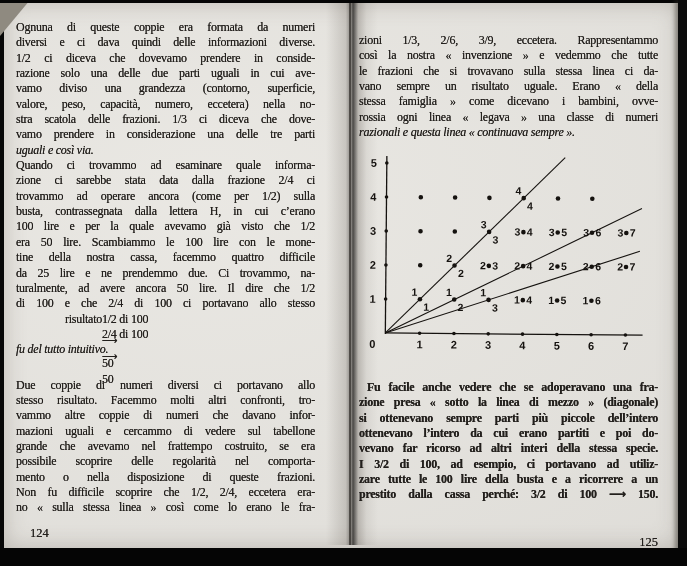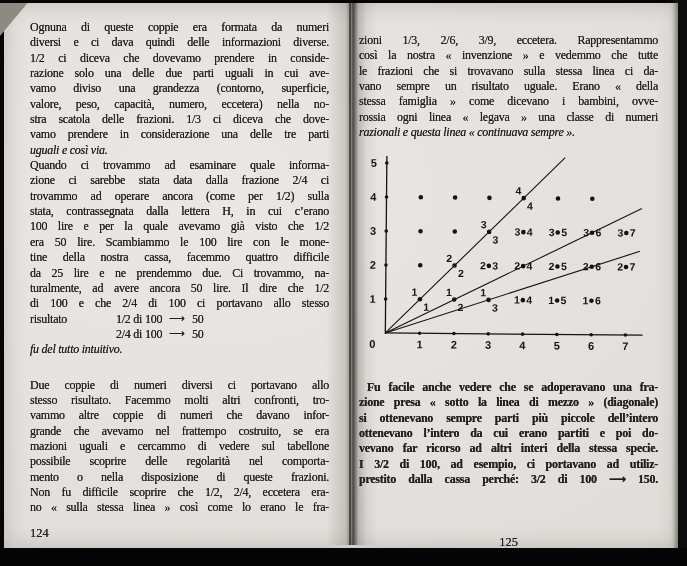--- a/index.html
+++ b/index.html
@@ -14,35 +14,35 @@
           rgba(74,66,58,0.08) 78%, rgba(74,66,58,0) 100%);}
   .gutter-line{position:absolute;left:349px;top:0;width:2px;height:545px;background:rgba(20,16,12,.55);}
   .corner-wedge{position:absolute;left:0;top:0;width:0;height:0;
           border-top:36px solid #8f8a80;border-right:30px solid transparent;}
   .edge-right{position:absolute;right:0;top:0;width:9px;height:566px;background:#0b0b0b;
           box-shadow:-3px 0 4px rgba(60,55,48,.5);}
   .edge-bottom{position:absolute;left:0;top:548px;width:687px;height:18px;background:#050505;}
   .edge-top{position:absolute;left:0;top:0;width:687px;height:3px;background:#050505;}
 
   .col{position:absolute;width:299px;font-size:12px;letter-spacing:-0.25px;}
-  .left-col{left:30px;top:20px;}
+  .left-col{left:16px;top:20px;}
   .right-col-top{left:359px;top:21px;margin-top:12px;}
   .right-col-bottom{left:359px;top:380px;font-weight:bold;}
   .tline{line-height:15.35px;max-height:15.35px;overflow:hidden;
          text-align:justify;text-align-last:justify;
          text-shadow:0 0 .35px rgba(30,27,24,.85);}
   .tline.flush{text-align-last:left;font-style:italic;}
   .tline.indent{text-indent:8px;}
-  .frow{display:flex;line-height:15.35px;max-height:15.35px;text-shadow:0 0 .35px rgba(30,27,24,.85);}
+  .frow{display:flex;line-height:15.35px;max-height:15.35px;text-shadow:0 0 .35px rgba(30,27,24,.85);text-align:right;}
   .flabel{width:86px;flex:none;}
-  .fexpr{display:flex;gap:7px;align-items:baseline;}
+  .fexpr{display:flex;gap:7px;align-items:baseline;flex-direction:column;}
   .farrow{font-family:"DejaVu Sans",sans-serif;font-size:11px;letter-spacing:0;position:relative;top:-0.5px;}
   .pagenum{position:absolute;font-size:12.5px;text-shadow:0 0 .35px rgba(30,27,24,.85);}
   .pagenum-left{left:30px;top:526px;}
-  .pagenum-right{left:359px;top:535px;width:299px;text-align:center;}
+  .pagenum-right{left:359px;top:535px;width:299px;text-align:right;}
   .chart-wrap{position:absolute;left:354px;top:147px;width:302px;height:220px;transform:rotate(.5deg);}
   .chart-wrap svg{display:block;}
   .ticklabel{font-family:"Liberation Sans","DejaVu Sans",sans-serif;font-weight:700;font-size:11px;fill:#15120f;}
   .ptlabel{font-family:"Liberation Sans","DejaVu Sans",sans-serif;font-weight:700;font-size:10.5px;fill:#15120f;}
 </style>
 </head>
 <body>
 
 <div id="screen" style="--page: #e8e6e1; --ink: #221f1c;">
   <div class="paper"></div>
@@ -56,21 +56,21 @@
       <div class="tline">1/2 ci diceva che dovevamo prendere in conside-</div>
       <div class="tline">razione solo una delle due parti uguali in cui ave-</div>
       <div class="tline">vamo diviso una grandezza (contorno, superficie,</div>
       <div class="tline">valore, peso, capacità, numero, eccetera) nella no-</div>
       <div class="tline">stra scatola delle frazioni. 1/3 ci diceva che dove-</div>
       <div class="tline">vamo prendere in considerazione una delle tre parti</div>
       <div class="tline flush">uguali e così via.</div>
       <div class="tline">Quando ci trovammo ad esaminare quale informa-</div>
       <div class="tline">zione ci sarebbe stata data dalla frazione 2/4 ci</div>
       <div class="tline">trovammo ad operare ancora (come per 1/2) sulla</div>
-      <div class="tline">stata, contrassegnata dalla lettera H, in cui c’erano</div>
+      <div class="tline">busta, contrassegnata dalla lettera H, in cui c’erano</div>
       <div class="tline">100 lire e per la quale avevamo già visto che 1/2</div>
       <div class="tline">era 50 lire. Scambiammo le 100 lire con le mone-</div>
       <div class="tline">tine della nostra cassa, facemmo quattro difficile</div>
       <div class="tline">da 25 lire e ne prendemmo due. Ci trovammo, na-</div>
       <div class="tline">turalmente, ad avere ancora 50 lire. Il dire che 1/2</div>
       <div class="tline">di 100 e che 2/4 di 100 ci portavano allo stesso</div>
       <div class="frow">
         <span class="flabel">risultato</span>
         <span class="fexpr">
           <span>1/2 di 100</span>
@@ -84,22 +84,22 @@
           <span>2/4 di 100</span>
           <span class="farrow">⟶</span>
           <span>50</span>
         </span>
       </div>
       <div class="tline flush">fu del tutto intuitivo.</div>
       <div style="height: 20px;"></div>
       <div class="tline">Due coppie di numeri diversi ci portavano allo</div>
       <div class="tline">stesso risultato. Facemmo molti altri confronti, tro-</div>
       <div class="tline">vammo altre coppie di numeri che davano infor-</div>
+      <div class="tline">mazioni uguali e cercammo di vedere sul tabellone</div>
       <div class="tline">grande che avevamo nel frattempo costruito, se era</div>
-      <div class="tline">mazioni uguali e cercammo di vedere sul tabellone</div>
       <div class="tline">possibile scoprire delle regolarità nel comporta-</div>
       <div class="tline">mento o nella disposizione di queste frazioni.</div>
       <div class="tline">Non fu difficile scoprire che 1/2, 2/4, eccetera era-</div>
       <div class="tline">no « sulla stessa linea » così come lo erano le fra-</div>
     </div>
   <div class="pagenum pagenum-left">124</div>
 
   <div class="col right-col-top" id="right-col-top">
       <div class="tline">zioni 1/3, 2/6, 3/9, eccetera. Rappresentammo</div>
       <div class="tline">così la nostra « invenzione » e vedemmo che tutte</div>
@@ -205,20 +205,21 @@
         <circle cx="237.79999999999998" cy="51" r="2.3" fill="#15120f"></circle>
       </svg>
     </div>
   <div class="col right-col-bottom" id="right-col-bottom">
       <div class="tline indent">Fu facile anche vedere che se adoperavano una fra-</div>
       <div class="tline">zione presa « sotto la linea di mezzo » (diagonale)</div>
       <div class="tline">si ottenevano sempre parti più piccole dell’intero</div>
       <div class="tline">ottenevano l’intero da cui erano partiti e poi do-</div>
       <div class="tline">vevano far ricorso ad altri interi della stessa specie.</div>
       <div class="tline">I 3/2 di 100, ad esempio, ci portavano ad utiliz-</div>
+      <div class="tline">zare tutte le 100 lire della busta e a ricorrere a un</div>
       <div class="tline">prestito dalla cassa perché: 3/2 di 100 ⟶ 150.</div>
     </div>
   <div class="pagenum pagenum-right">125</div>
 
   <div class="edge-top"></div>
   <div class="edge-right"></div>
   <div class="edge-bottom"></div>
 </div>
 
 </body></html>

